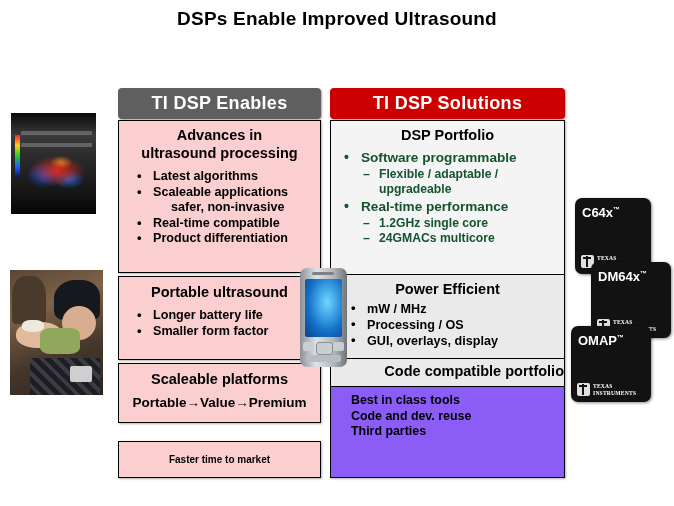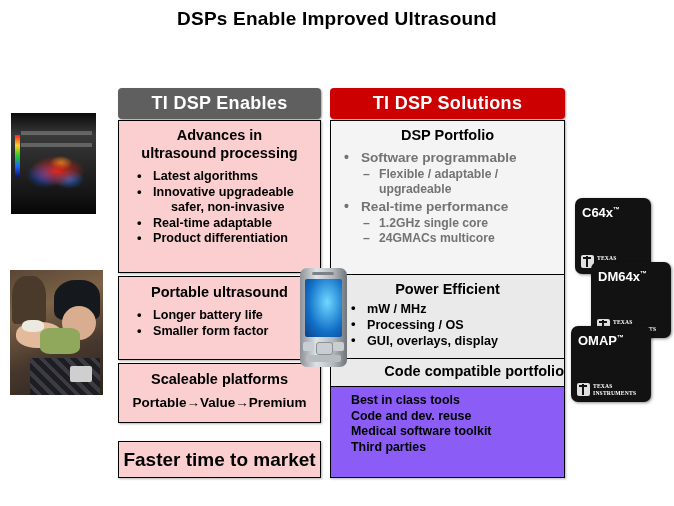--- a/index.html
+++ b/index.html
@@ -109,21 +109,21 @@
     font-size: 13.5px;
     font-weight: bold;
     color: #000;
     padding-top: 7px;
   }
   .lbox-single {
     display: flex;
     align-items: center;
     justify-content: center;
     height: 100%;
-    font-size: 19px;
+    font-size: 10px;
     font-weight: bold;
     color: #000;
   }
 
   
   #rbox {
     position: absolute;
     left: 330px;
     top: 120px;
     width: 235px;
@@ -145,21 +145,21 @@
     font-size: 14.5px;
     font-weight: bold;
     color: #000;
     padding-top: 6px;
   }
   .rtitle.tight { padding-top: 4px; text-align: right; }
 
   .rlist { margin: 0; padding: 5px 0 0 10px; list-style: none; }
   .rlist li {
     position: relative;
-    color: #737373;
+    color: #14532d;
     font-weight: bold;
   }
   .rlist li.lvl1 {
     font-size: 13.6px;
     line-height: 19px;
     padding-left: 20px;
   }
   .rlist li.lvl1::before {
     content: "\2022";
     position: absolute;
@@ -345,23 +345,23 @@
 <div class="col-header gray">TI DSP Enables</div>
 <div class="col-header red">TI DSP Solutions</div>
 
 <div class="lbox" id="lbox-advances">
   <div class="lbox-title two-line">
     <div>Advances  in</div>
     <div>ultrasound  processing</div>
   </div>
   <ul class="lbullets">
     <li class="dot">Latest algorithms</li>
-    <li class="dot">Innovative upgradeable</li>
+    <li class="dot">Scaleable applications</li>
     <li class="sub">safer, non-invasive</li>
-    <li class="dot">Real-time adaptable</li>
+    <li class="dot">Real-time compatible</li>
     <li class="dot">Product differentiation</li>
   </ul>
 </div>
 
 <div class="lbox" id="lbox-portable">
   <div class="lbox-title">Portable  ultrasound</div>
   <ul class="lbullets">
     <li class="dot">Longer battery life</li>
     <li class="dot">Smaller form factor</li>
   </ul>
@@ -400,21 +400,20 @@
   </div>
 
   <div class="rsection" id="rsec-codehdr">
     <div class="rtitle tight">Code  compatible  portfolio</div>
   </div>
 
   <div class="rsection last" id="rsec-codelist">
     <ul class="rlist-plain">
       <li>Best in class tools</li>
       <li>Code and dev. reuse</li>
-      <li>Medical software toolkit</li>
       <li>Third parties</li>
     </ul>
   </div>
 </div>
 
 <div class="photo" id="photo-pda">
   <div style="position:absolute;inset:0;background:linear-gradient(90deg,#8d9196,#dfe3e6 35%,#b4b9bd 70%,#6f7479);border-radius:7px;"></div>
   <div style="position:absolute;left:5px;top:11px;right:5px;height:58px;background:radial-gradient(ellipse at 60% 40%,#6fd8ff,#1270c8 60%,#0a3f86);border-radius:2px;"></div>
   <div style="position:absolute;left:12px;top:4px;width:22px;height:3px;background:#7d8287;border-radius:2px;"></div>
   <div style="position:absolute;left:16px;top:74px;width:15px;height:11px;background:#c9ced2;border-radius:3px;border:1px solid #8b9095;"></div>

